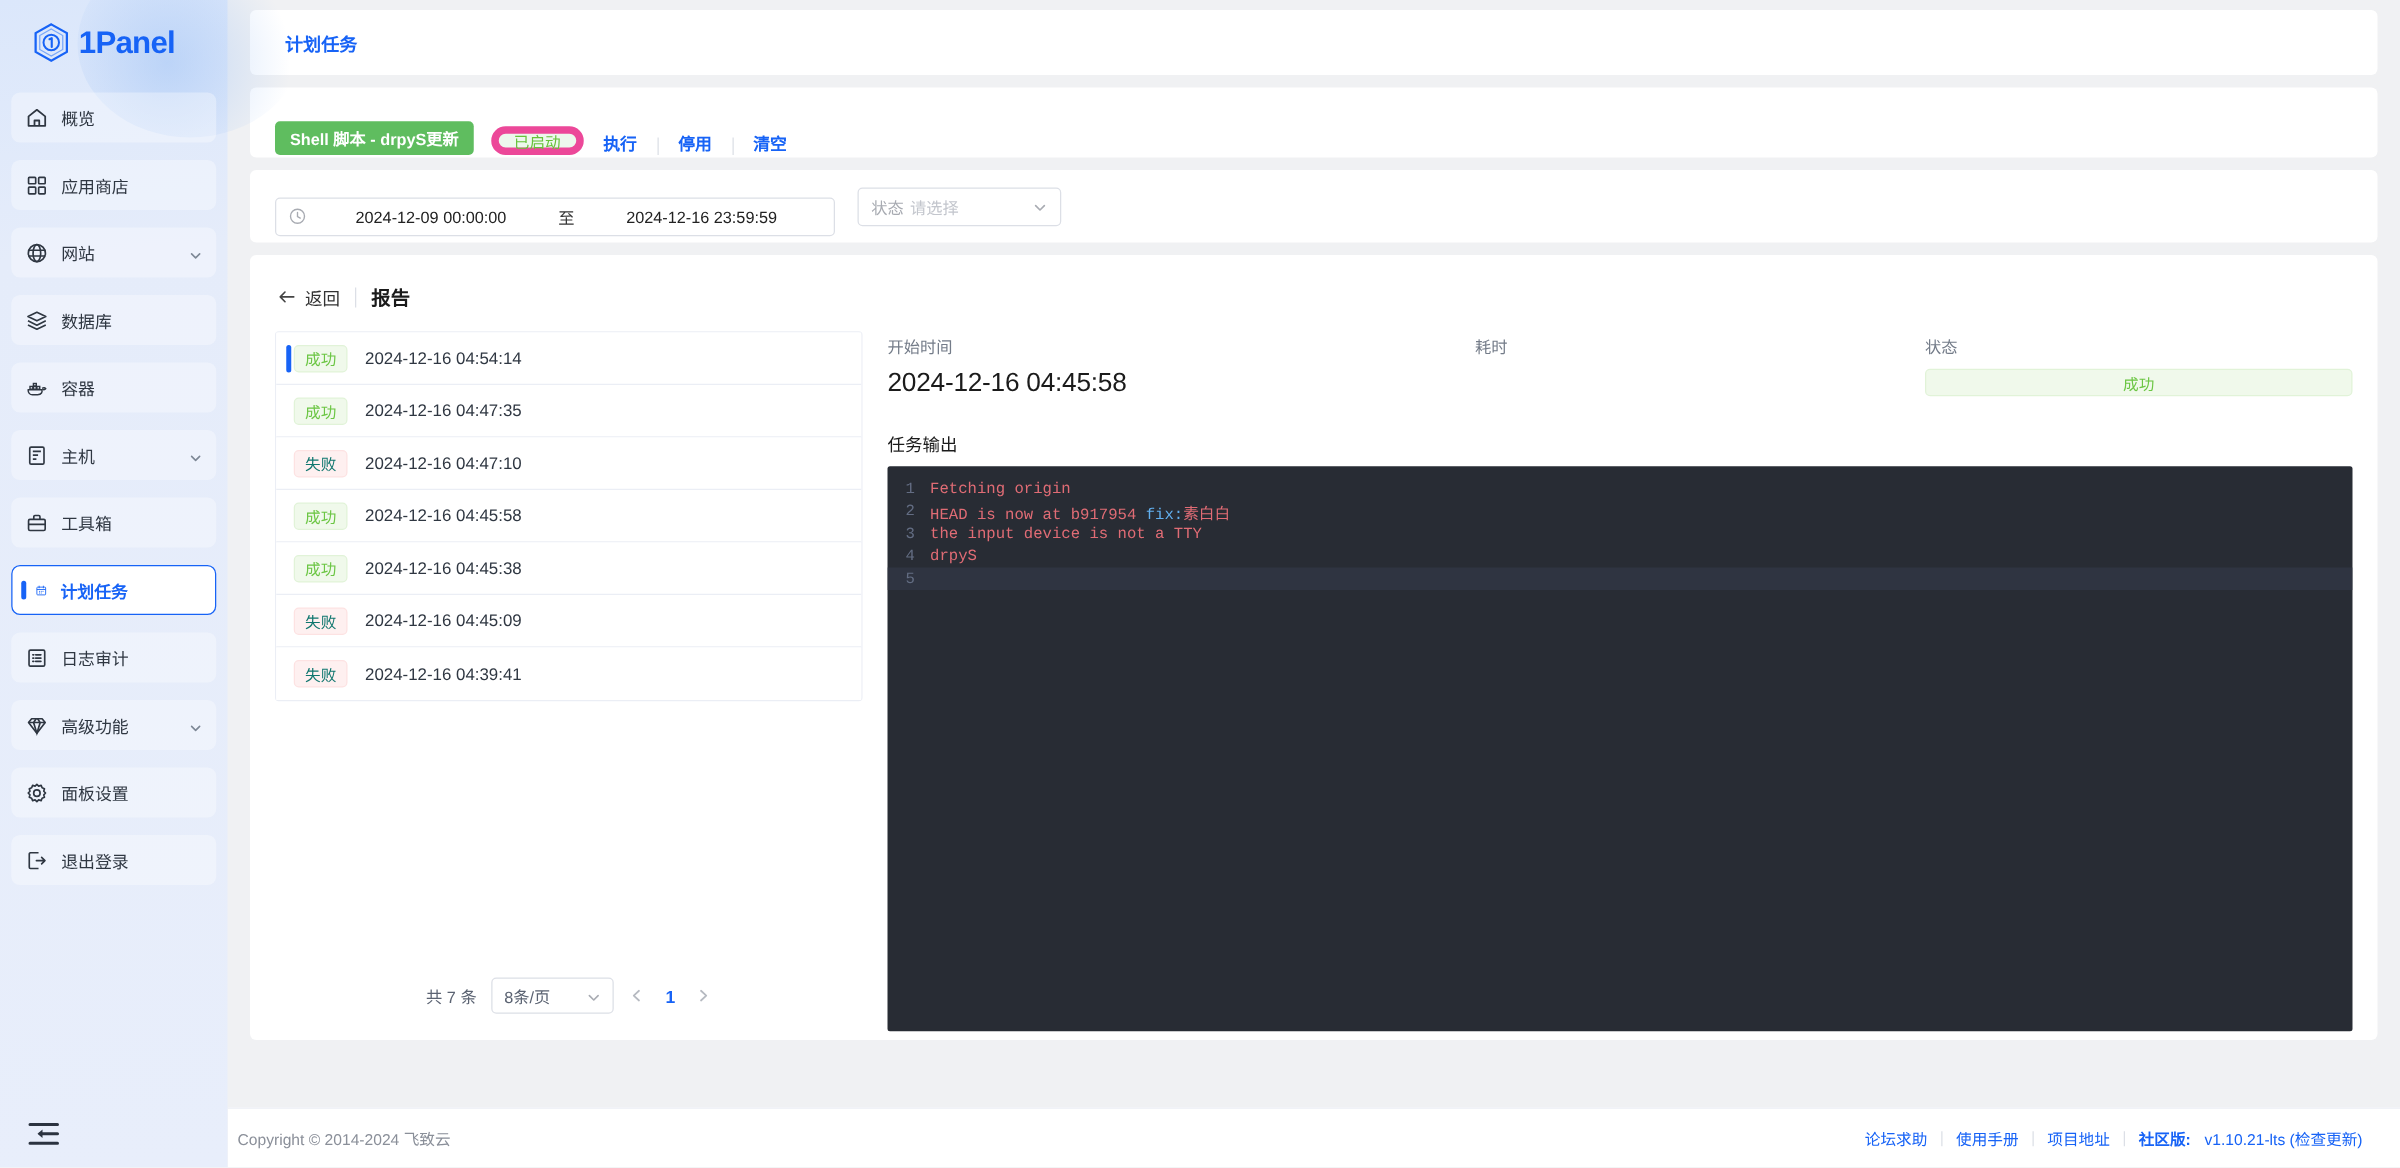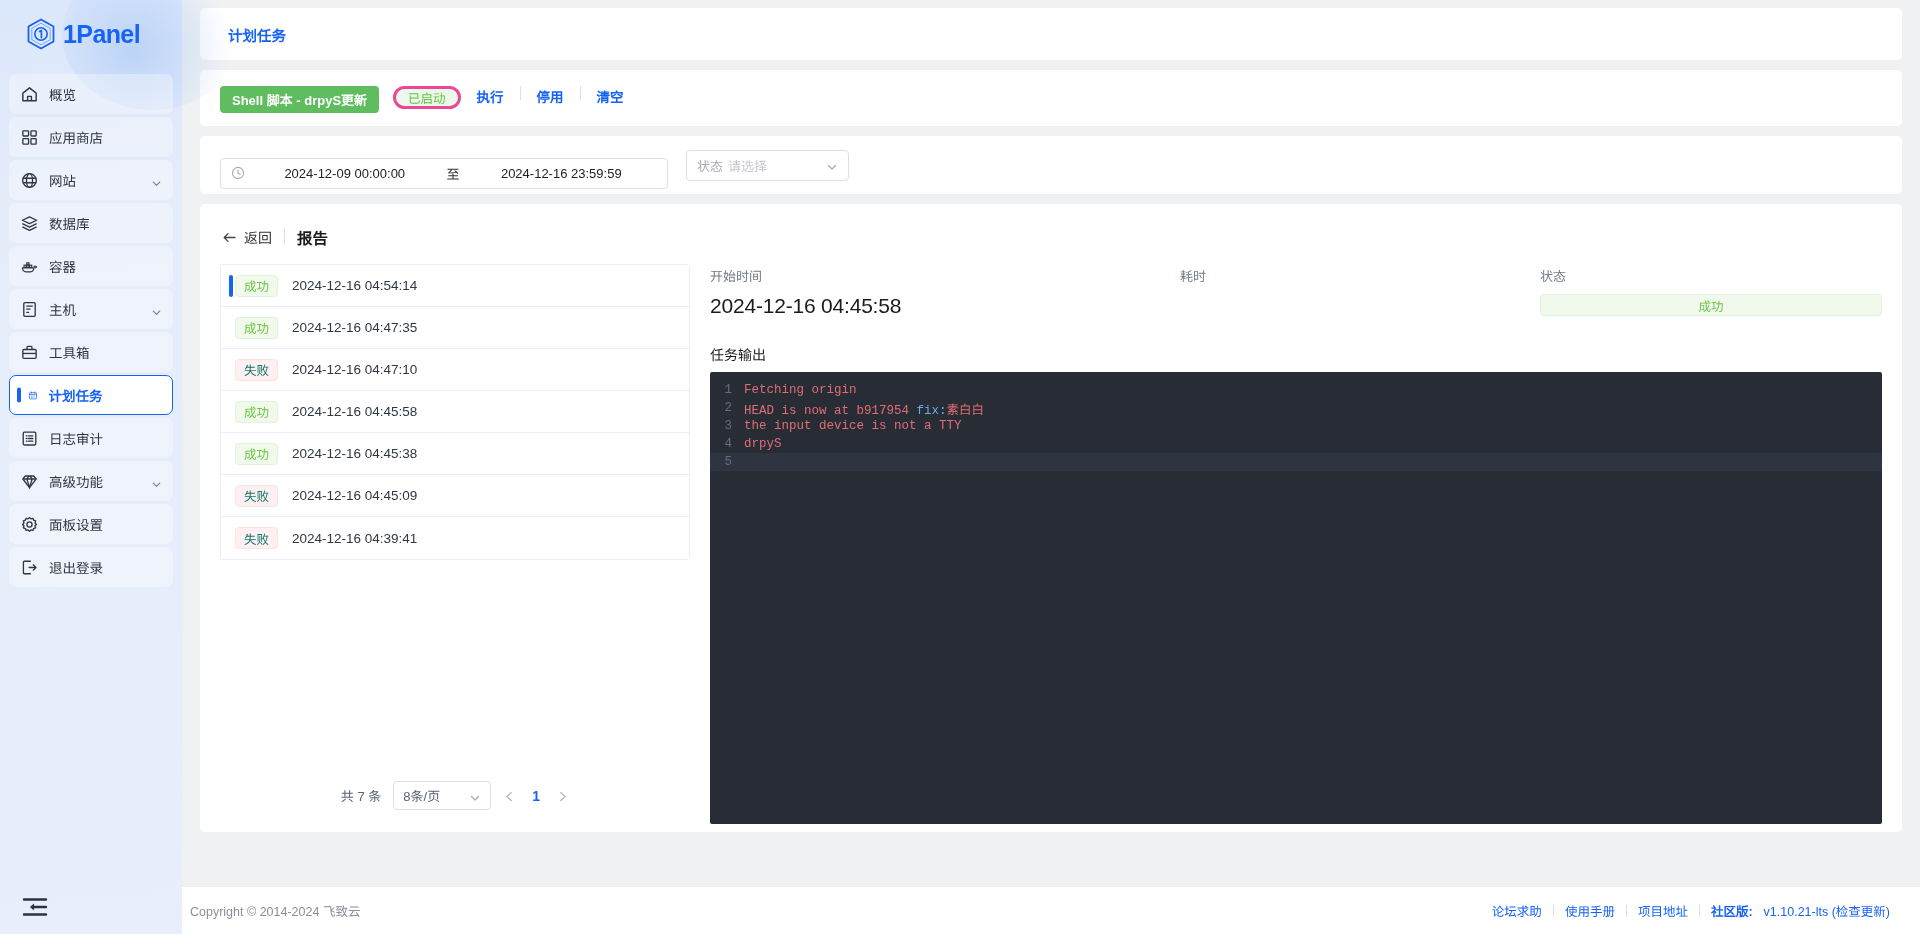--- a/index.html
+++ b/index.html
@@ -28,21 +28,21 @@
   }
   .logo {
     height: 56px; display: flex; align-items: center; gap: 7px;
     padding: 0 0 0 26px; margin-top: 6px; position: relative; z-index: 2;
   }
   .logo-mark { width: 30px; height: 32px; flex: 0 0 30px; }
   .logo-text {
     font-size: 25px; font-weight: 800; color: #1763f6;
     letter-spacing: -0.6px; line-height: 1;
   }
-  .nav { margin-top: 12px; padding: 0 9px; display: flex; flex-direction: column; gap: 3px; position: relative; z-index: 2; }
+  .nav { margin-top: 12px; padding: 0 9px; display: flex; flex-direction: column; gap: 14px; position: relative; z-index: 2; }
   .nav-item {
     height: 40px; border-radius: 7px;
     display: flex; align-items: center;
     padding: 0 11px; gap: 10px; cursor: pointer;
     background: rgba(255,255,255,0.34);
     position: relative;
   }
   .nav-item.active {
     background: #ffffff;
     border: 1.6px solid #1763f6;
@@ -77,31 +77,31 @@
   .card {
     background: #fff; border-radius: 5px; width: 100%;
   }
   .page-title-card {
     height: 52px; display: flex; align-items: center; padding: 0 28px;
     margin-bottom: 10px;
   }
   .page-title { font-size: 14.5px; color: #1763f6; font-weight: 700; }
 
   .toolbar-card {
-    height: 56px; display: flex; align-items: flex-start; padding: 16px 20px; gap: 14px;
+    height: 56px; display: flex; align-items: flex-end; padding: 2px 20px; gap: 14px;
     margin-bottom: 10px;
   }
   .btn-green {
     background: #5fbd5f; color: #fff; border: none; border-radius: 4px;
     height: 27px; padding: 0 12px; font-size: 13px; font-weight: 700;
     font-family: inherit; cursor: pointer; white-space: nowrap;
     display: flex; align-items: center;
   }
   .tag-running {
-    background: #edf8ed; color: #67c23a; border: 3px solid #ec4899;
+    background: #edf8ed; color: #67c23a; border: 6px solid #ec4899;
     border-radius: 13px; height: 23px; padding: 0 12px;
     font-size: 12.5px; display: flex; align-items: center; font-weight: 500;
   }
   .link-btn {
     color: #1763f6; font-size: 13.5px; font-weight: 700; cursor: pointer;
     background: none; border: none; font-family: inherit; padding: 0 2px;
   }
   .vsep { width: 1px; height: 14px; background: #dcdfe6; }
 
   .filter-card {

